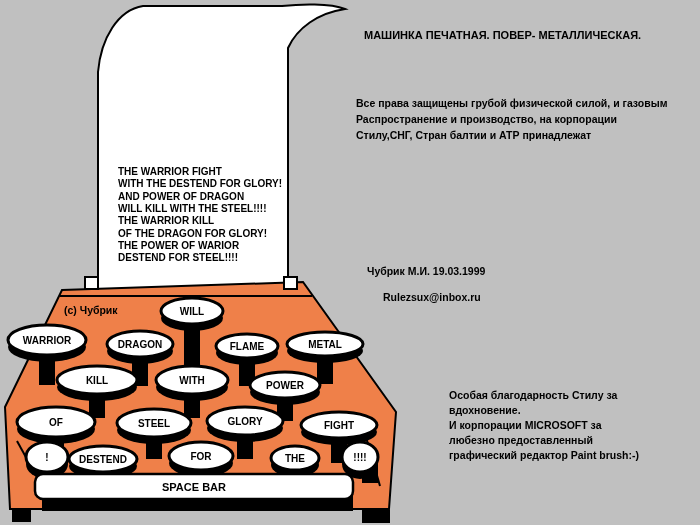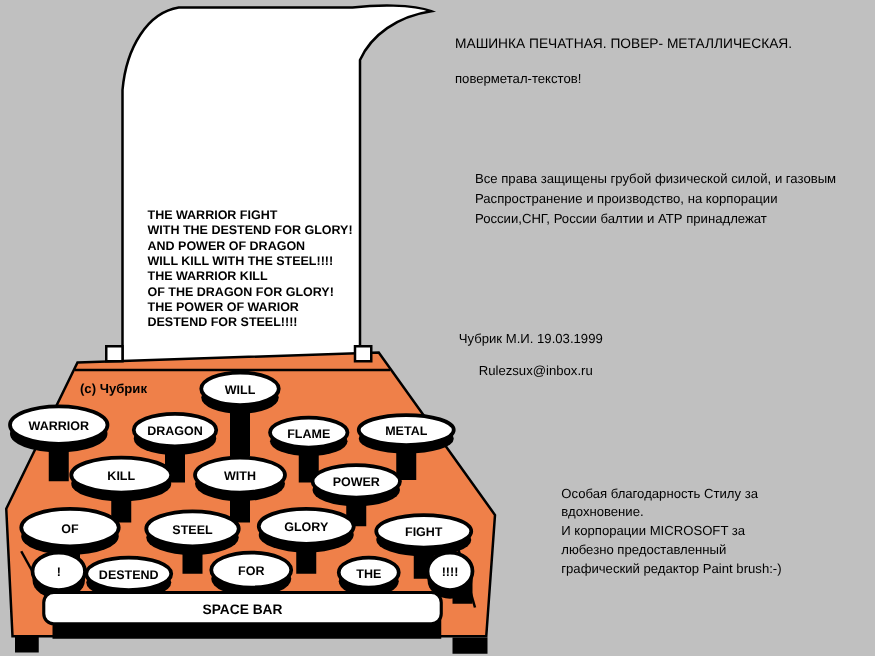--- a/index.html
+++ b/index.html
@@ -1,19 +1,19 @@
 <!DOCTYPE html>
 <html><head>
 <meta charset="utf-8">
 <style>
   html,body{margin:0;padding:0;background:#c0c0c0;}
   #stage{position:relative;width:700px;height:525px;background:#c0c0c0;overflow:hidden;
          font-family:"Liberation Sans",sans-serif;}
   #drawing{position:absolute;left:0;top:0;}
-  .txt{position:absolute;color:#000;font-weight:normal;font-size:10.5px;line-height:16px;white-space:nowrap;}
+  .txt{position:absolute;color:#000;font-weight:bold;font-size:10.5px;line-height:16px;white-space:nowrap;}
   .title{font-size:11px;}
   .thanks{line-height:15px;}
   
   .paper{fill:#ffffff;stroke:#000;stroke-width:2;}
   .tab{fill:#ffffff;stroke:#000;stroke-width:2;}
   .bodyshape{stroke:#000;stroke-width:2;}
   .slotline,.edge{stroke:#000;stroke-width:2;fill:none;}
   .stem,.base,.foot,.shadow{fill:#000;}
   .cap{fill:#ffffff;stroke:#000;stroke-width:3;}
   .bar{fill:#ffffff;stroke:#000;stroke-width:2.5;}
@@ -167,27 +167,26 @@
     <g>
       <rect class="shadow" x="42" y="488" width="311" height="23"></rect>
       <rect class="bar" x="35" y="474" width="318" height="25" rx="8"></rect>
       <text class="sblabel" x="194" y="491">SPACE BAR</text>
     </g>
   </svg>
 
   <div class="txt title" style="left:364px;top:27px;">МАШИНКА ПЕЧАТНАЯ. ПОВЕР- МЕТАЛЛИЧЕСКАЯ.</div>
 
   <div class="txt" style="left:364px;top:55px;">
-    <div>поверметал-текстов!</div>
   </div>
 
-  <div class="txt" style="left:380px;top:95px;margin-top:40px;">
+  <div class="txt" style="left:356px;top:95px;">
     <div>Все права защищены грубой физической силой, и газовым</div>
     <div>Распространение и производство, на корпорации</div>
-    <div>России,СНГ, России балтии и АТР принадлежат</div>
+    <div>Стилу,СНГ, Стран балтии и АТР принадлежат</div>
   </div>
 
   <div class="txt" style="left:367px;top:263px;text-align:center;">Чубрик М.И. 19.03.1999</div>
 
   <div class="txt thanks" style="left:449px;top:388px;">
     <div>Особая благодарность Стилу за</div>
     <div>вдохновение.</div>
     <div>И корпорации MICROSOFT за</div>
     <div>любезно предоставленный</div>
     <div>графический редактор Paint brush:-)</div>

